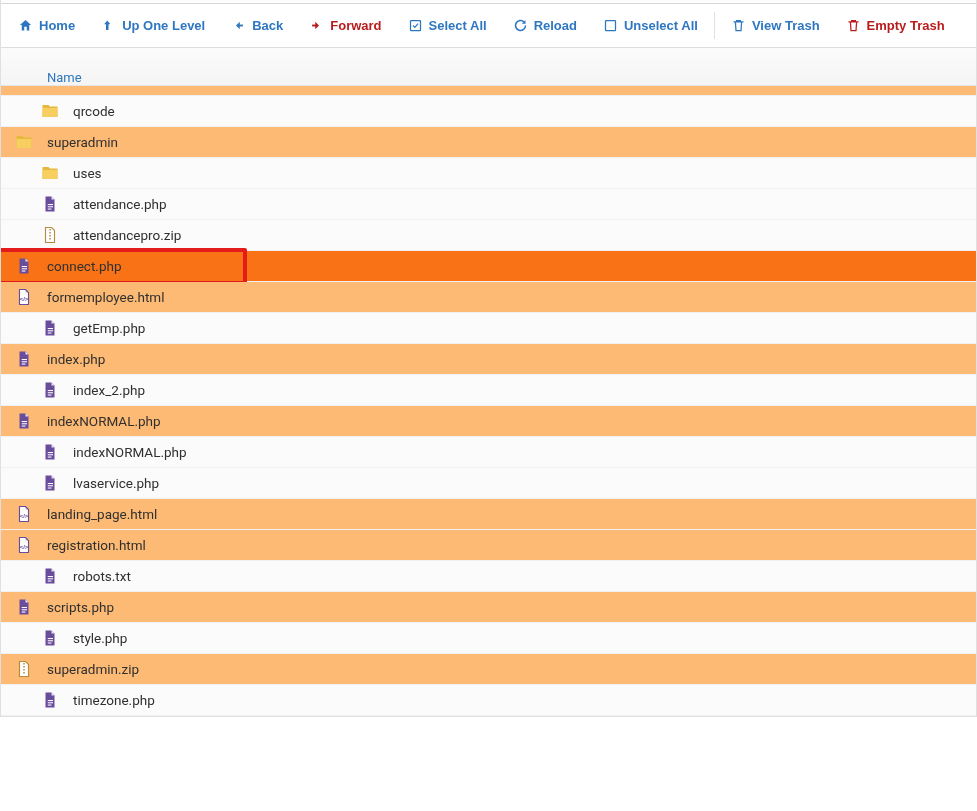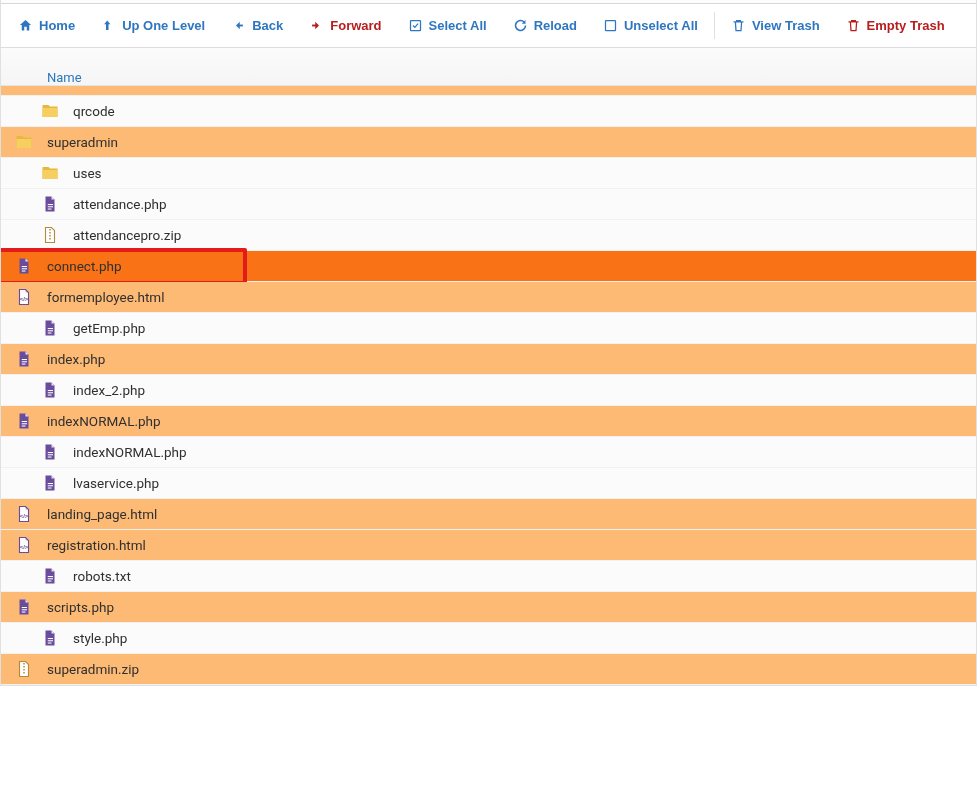--- a/index.html
+++ b/index.html
@@ -439,14 +439,26 @@
           <svg viewBox="0 0 24 24">
             <path fill="#fff" stroke="#b38b3b" stroke-width="1.5" d="M6 2h8l4 4v16H6z"></path>
             <rect x="11" y="4" width="2" height="2" fill="#b38b3b"></rect>
             <rect x="11" y="8" width="2" height="2" fill="#b38b3b"></rect>
             <rect x="11" y="12" width="2" height="2" fill="#b38b3b"></rect>
             <rect x="11" y="16" width="2" height="2" fill="#b38b3b"></rect>
           </svg>
         </span>
         <span class="file-name">superadmin.zip</span>
       </div>
+      <div class="file-row odd">
+        <span class="file-icon">
+          <svg viewBox="0 0 24 24">
+            <path fill="#6a4c9c" d="M6 2h8l4 4v16H6z"></path>
+            <path fill="#fff" d="M14 2v4h4z" opacity="0.85"></path>
+            <rect x="9" y="12" width="7" height="1.4" fill="#fff"></rect>
+            <rect x="9" y="15" width="7" height="1.4" fill="#fff"></rect>
+            <rect x="9" y="18" width="5" height="1.4" fill="#fff"></rect>
+          </svg>
+        </span>
+        <span class="file-name">timezone.php</span>
+      </div>
     </div>
 </div>
 
 </body></html>

